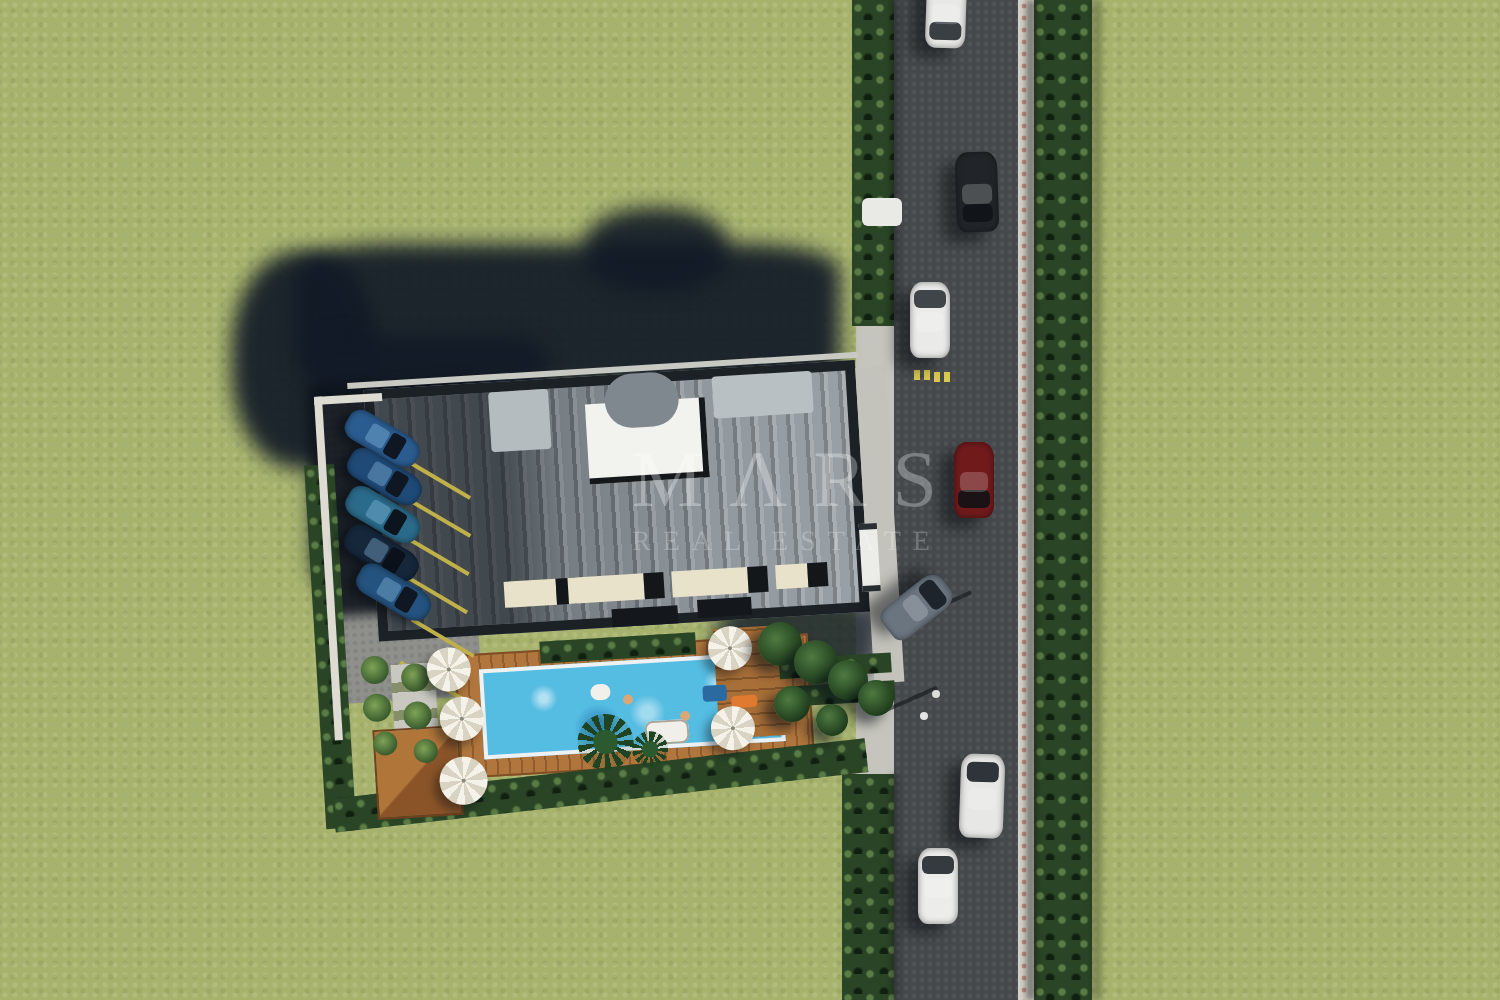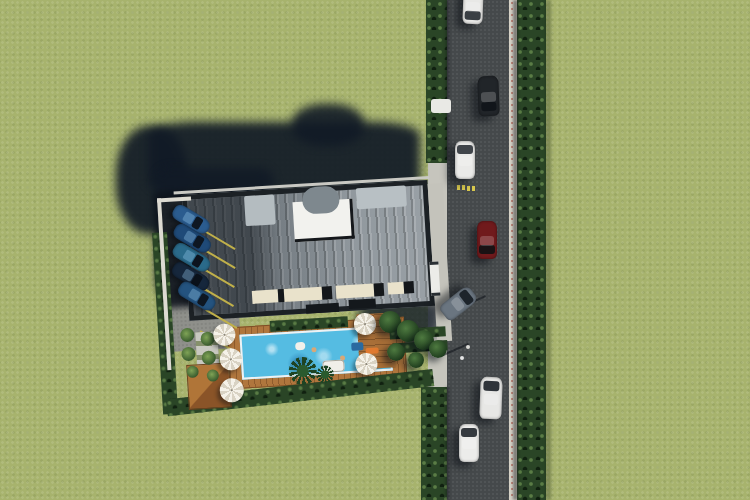--- a/index.html
+++ b/index.html
@@ -299,14 +299,18 @@
     </div>
   <div>
       <div class="tree" style="--x: 390; --y: 322; --r: 11;"></div>
       <div class="tree" style="--x: 408; --y: 331; --r: 11;"></div>
       <div class="tree" style="--x: 424; --y: 340; --r: 10;"></div>
       <div class="tree" style="--x: 438; --y: 349; --r: 9;"></div>
       <div class="tree" style="--x: 396; --y: 352; --r: 9;"></div>
       <div class="tree" style="--x: 416; --y: 360; --r: 8;"></div>
     </div>
 
+  <div id="watermark">
+    <span id="wm1">MΛRS</span>
+    <span id="wm2">REAL ESTATE</span>
+  </div>
 
 </div>
 
 </body></html>

